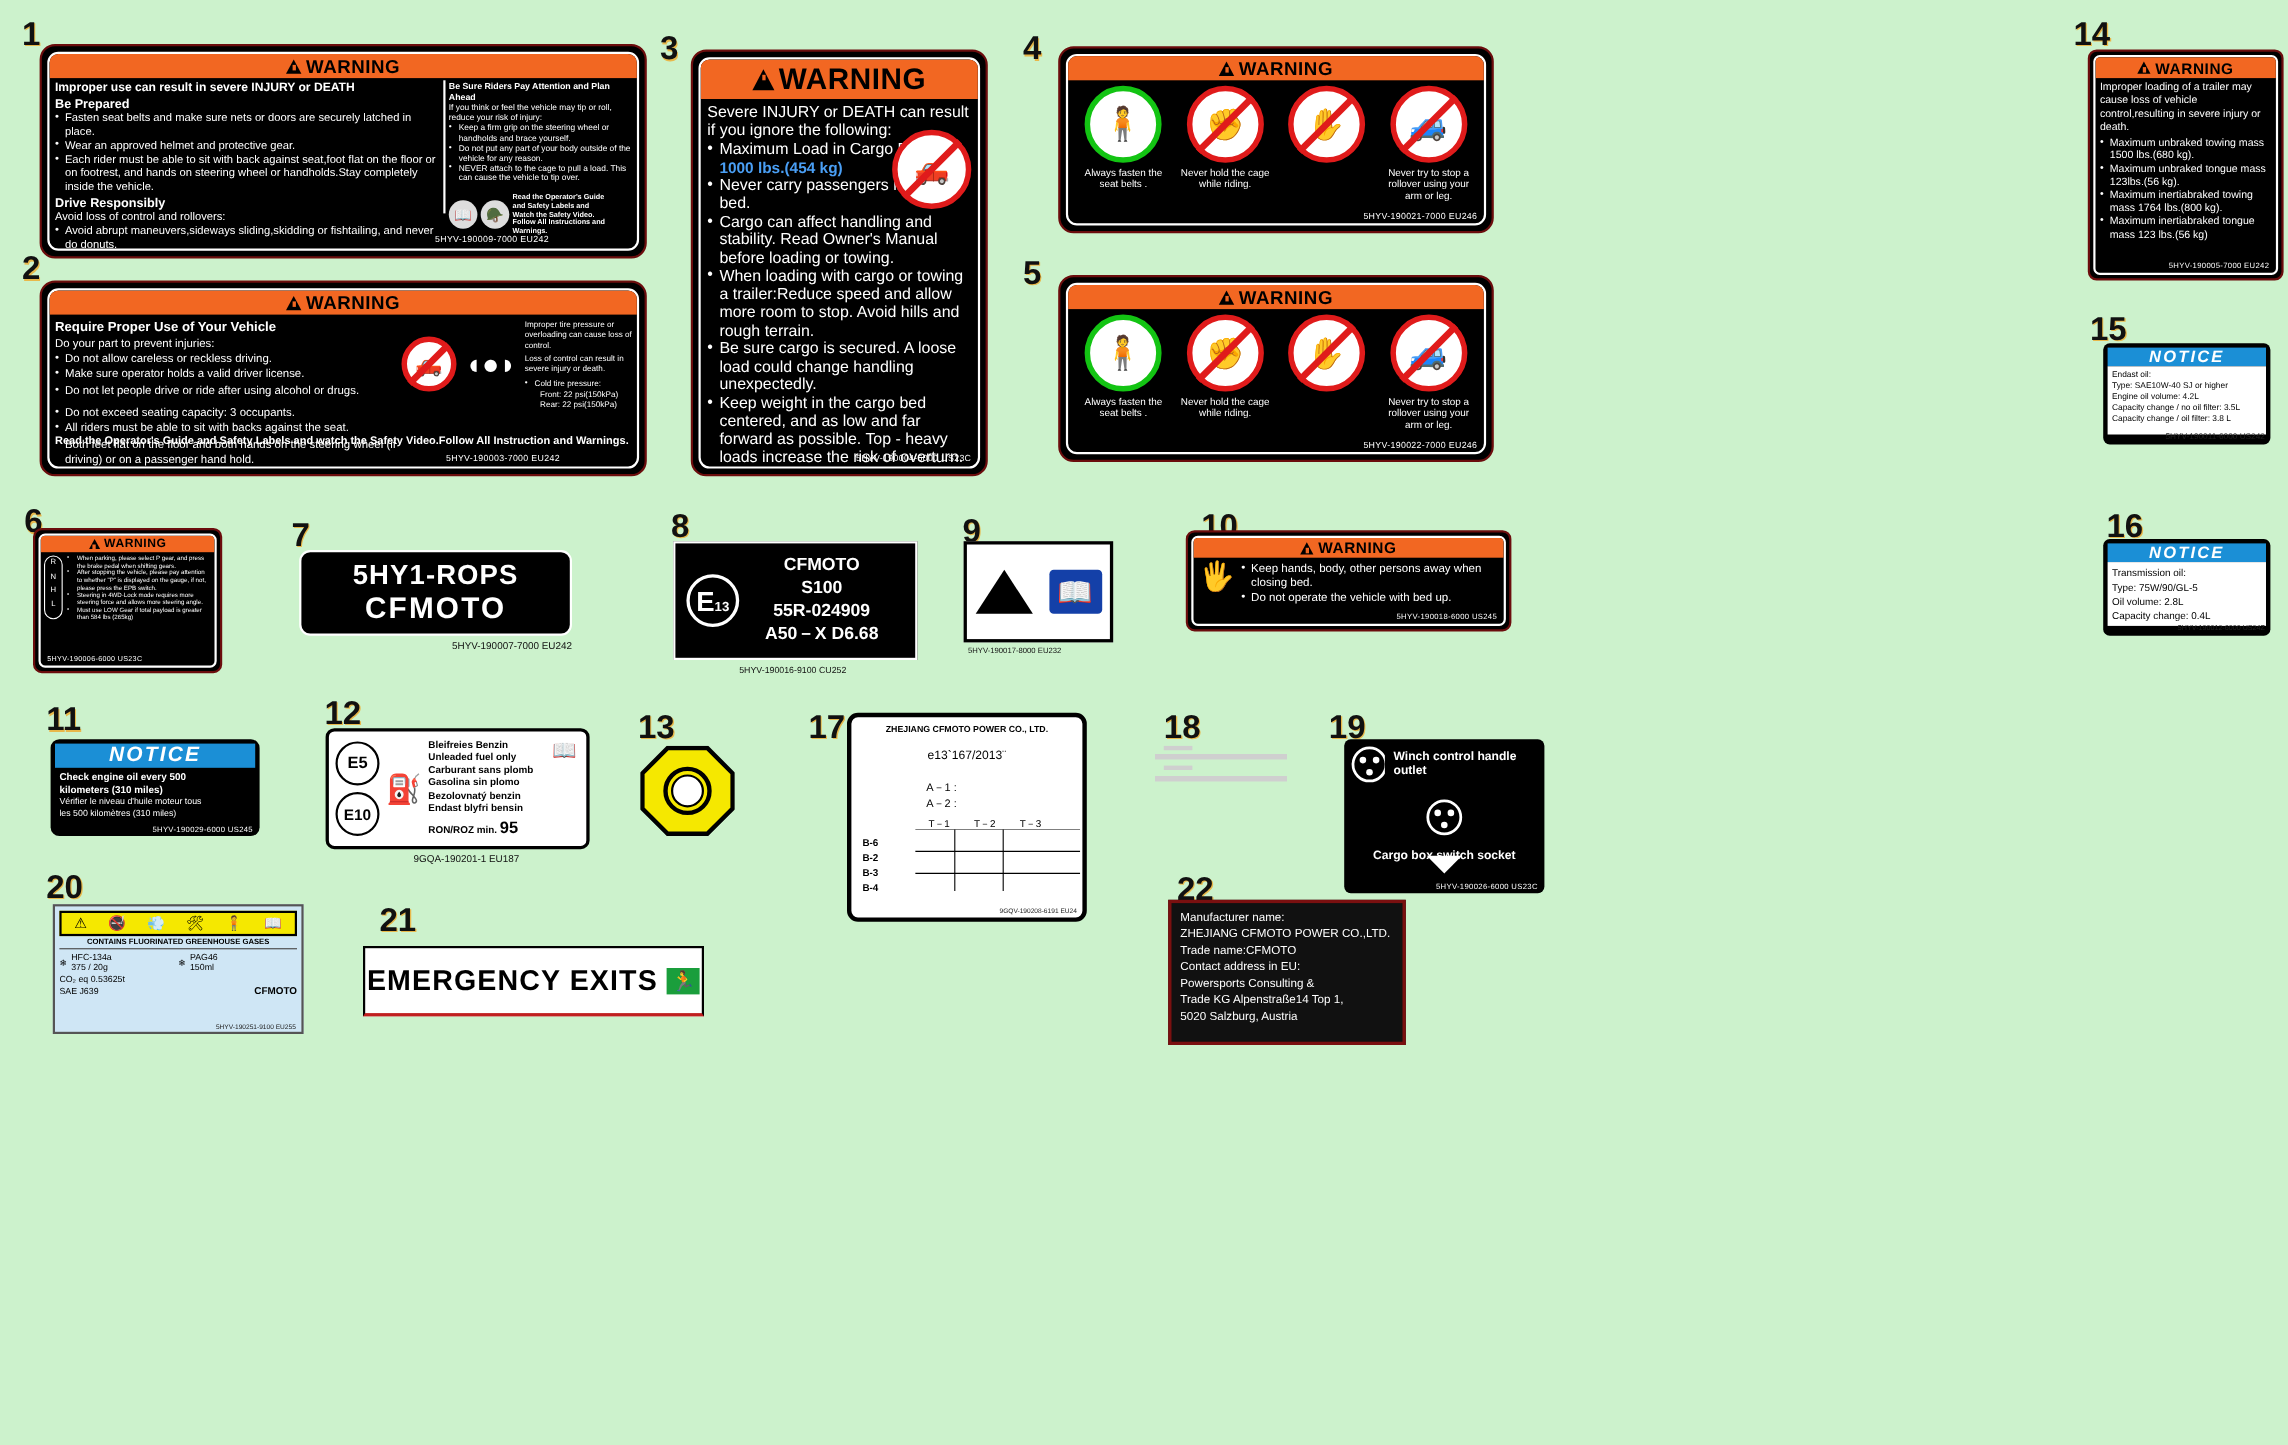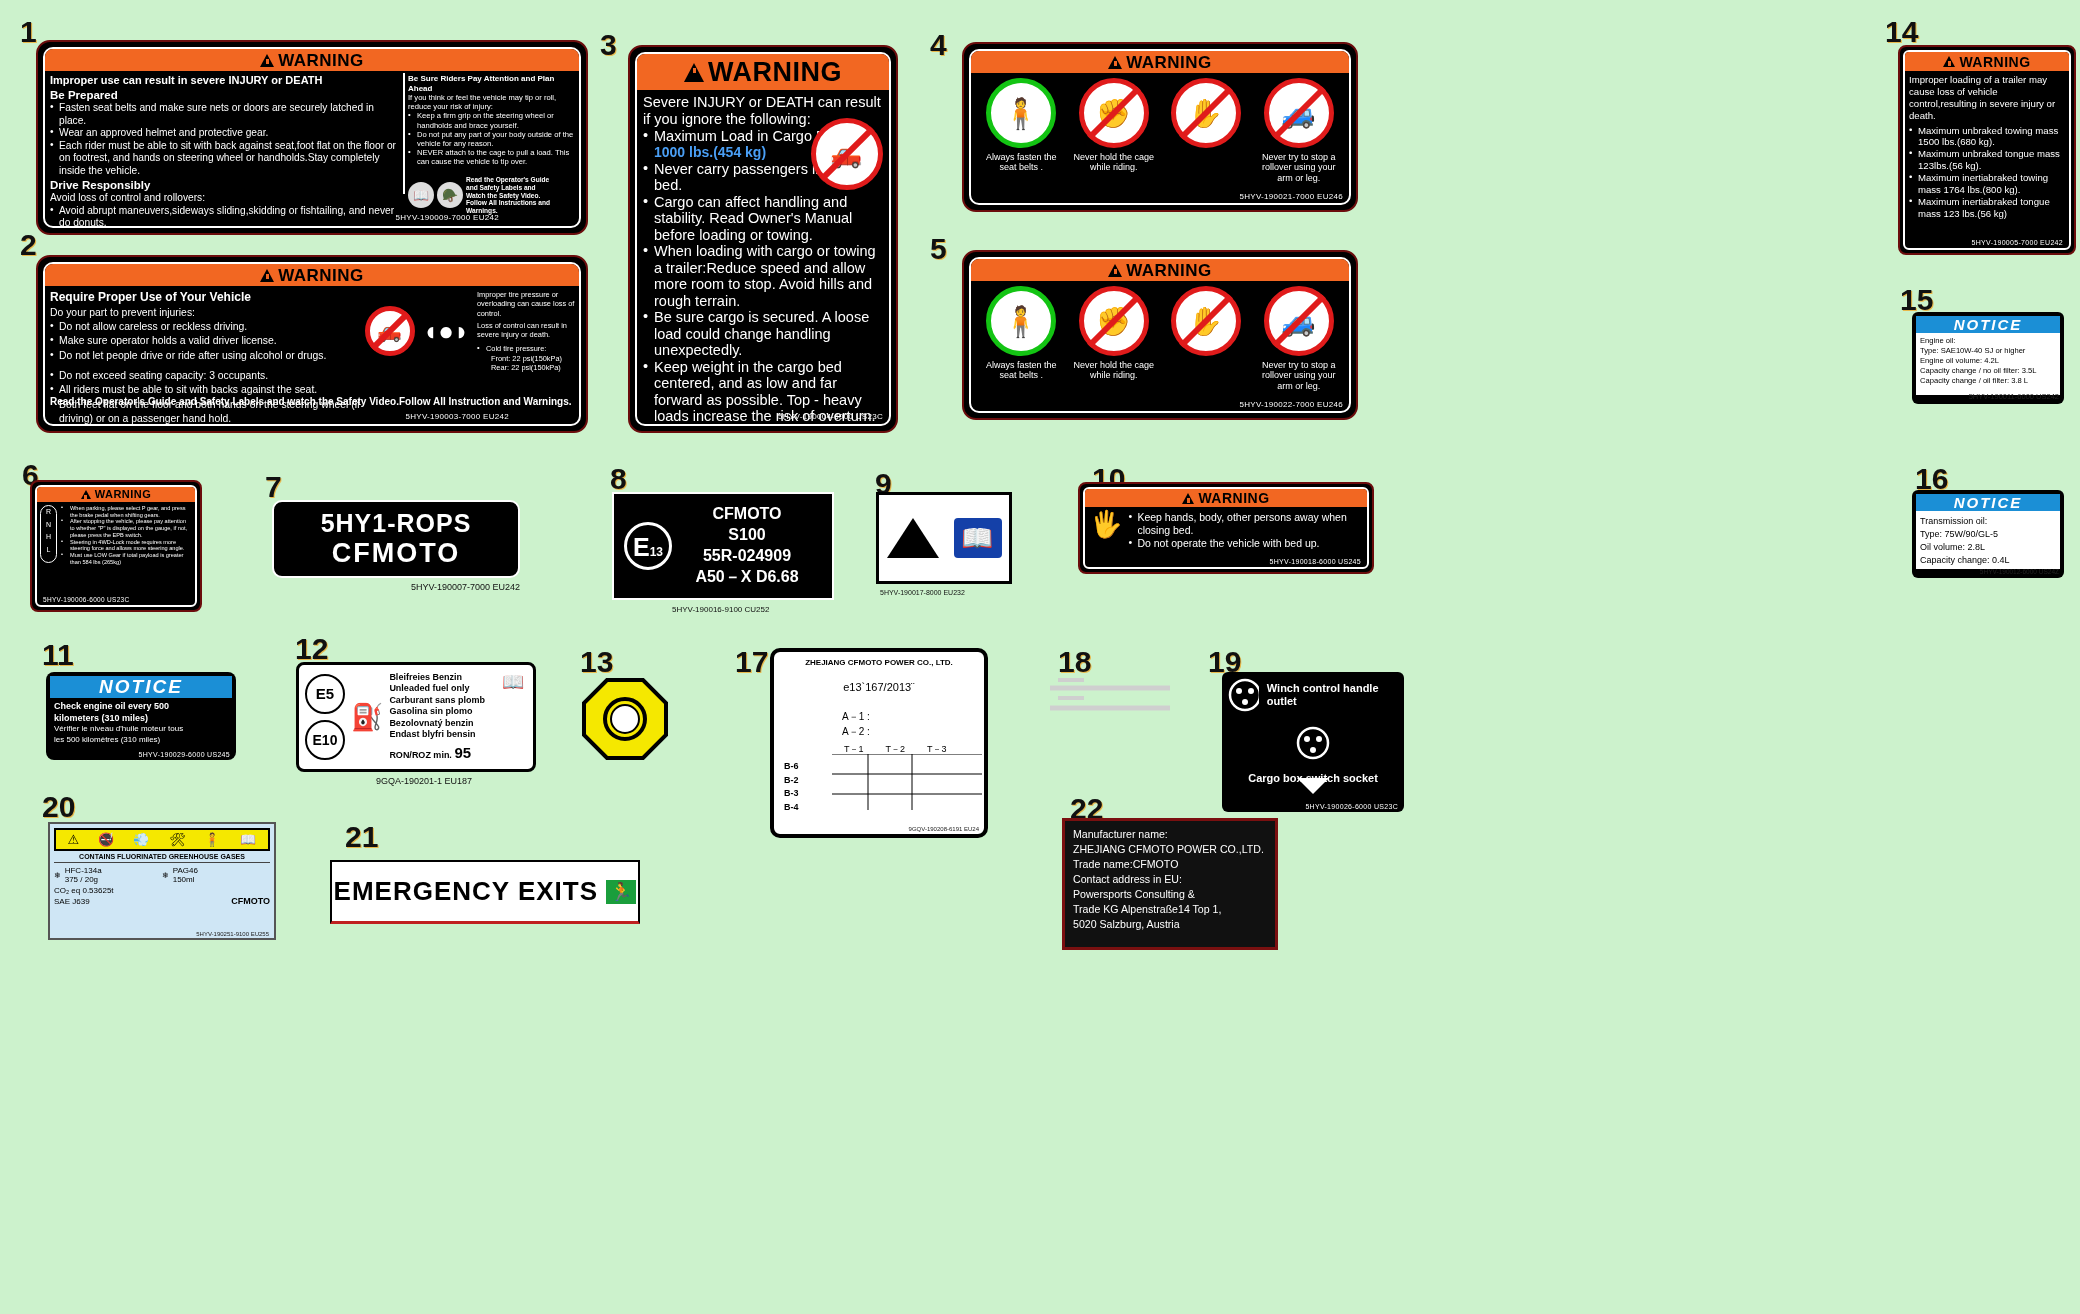--- a/index.html
+++ b/index.html
@@ -328,21 +328,21 @@
     </div>
     <div class="pn" style="font-size:7px;">5HYV-190005-7000 EU242</div>
   </div>
     </div>
 </div>
 
 <div class="label" style="left:1912px; top:312px; width:152px; height:92px;">
   <div class="notice-plate">
     <div class="nbar" style="font-size:15px;">NOTICE</div>
     <div style="background:#fff;height:calc(100% - 22px);padding:3px 4px;font-size:7.6px;line-height:1.32;color:#000;">
-      <div>Engine oil:</div>
+      <div>Endast oil:</div>
       <div>Type: SAE10W-40 SJ or higher</div>
       <div>Engine oil volume: 4.2L</div>
       <div>Capacity change / no oil filter: 3.5L</div>
       <div>Capacity change / oil filter: 3.8 L</div>
       <div class="pn-dark">5HYV-190011-6000   US242</div>
     </div>
   </div>
 </div>
 
 <div class="label" style="left:1912px; top:490px; width:152px; height:88px;">

